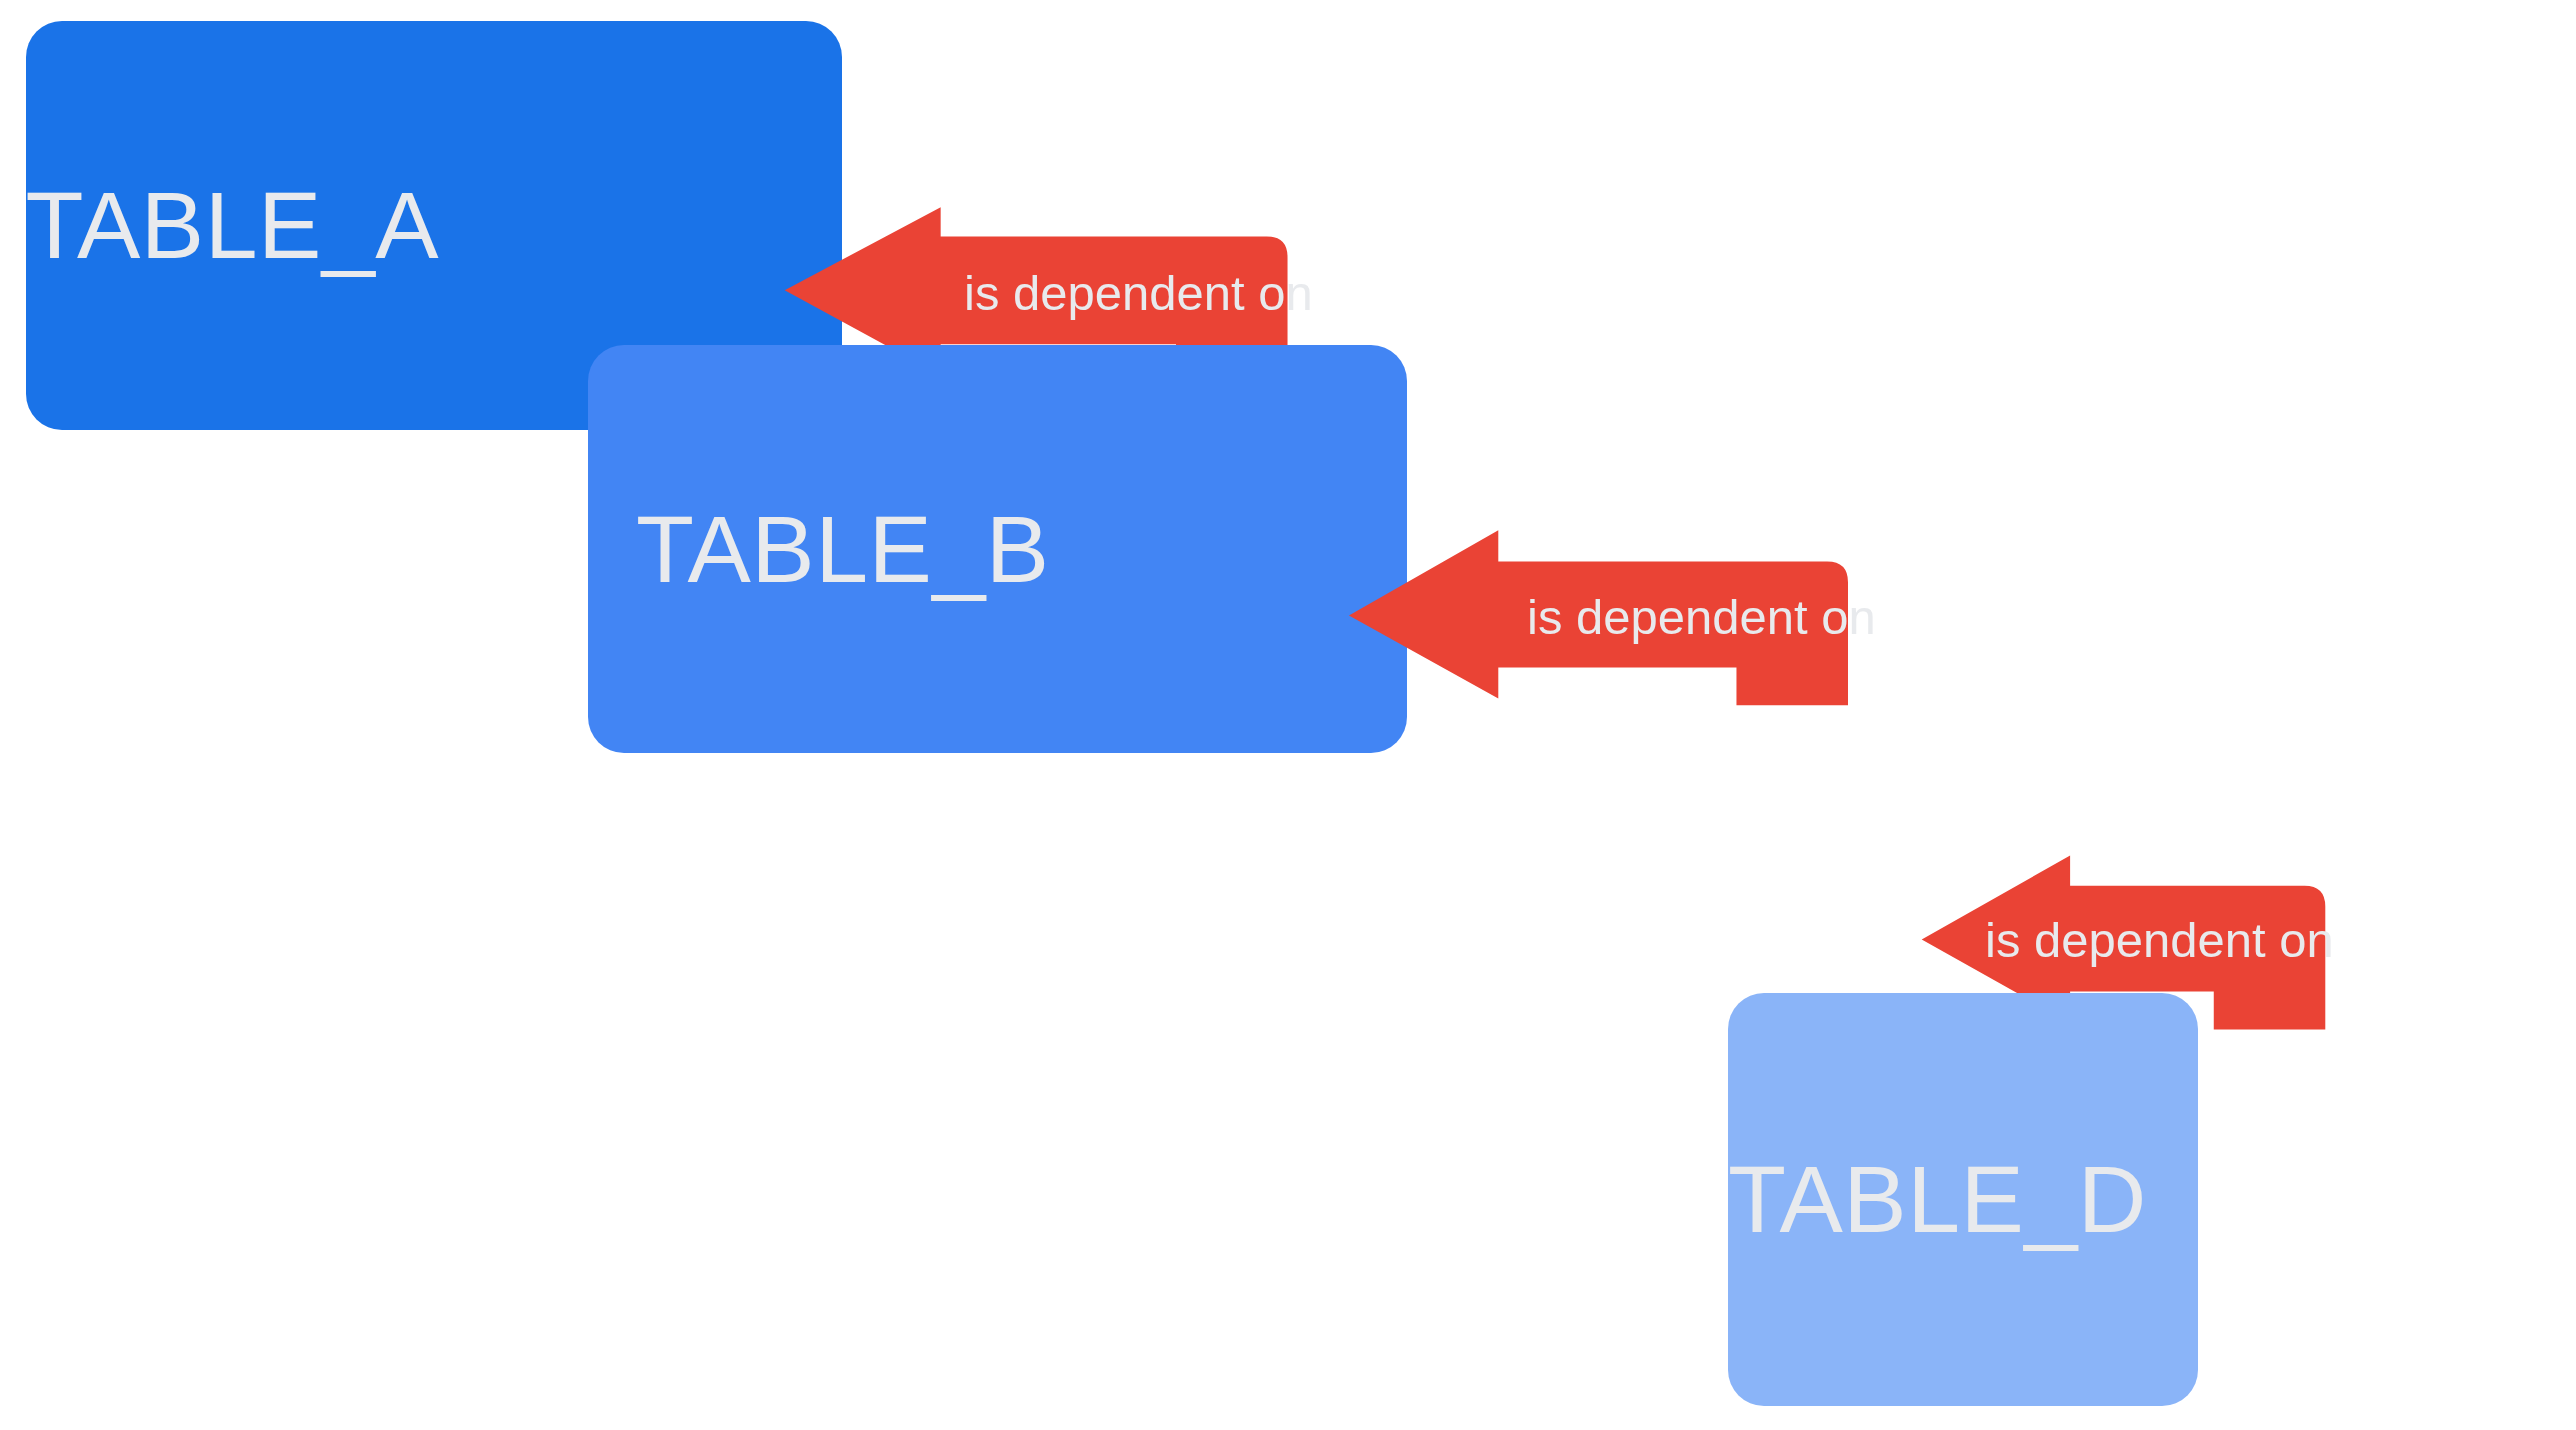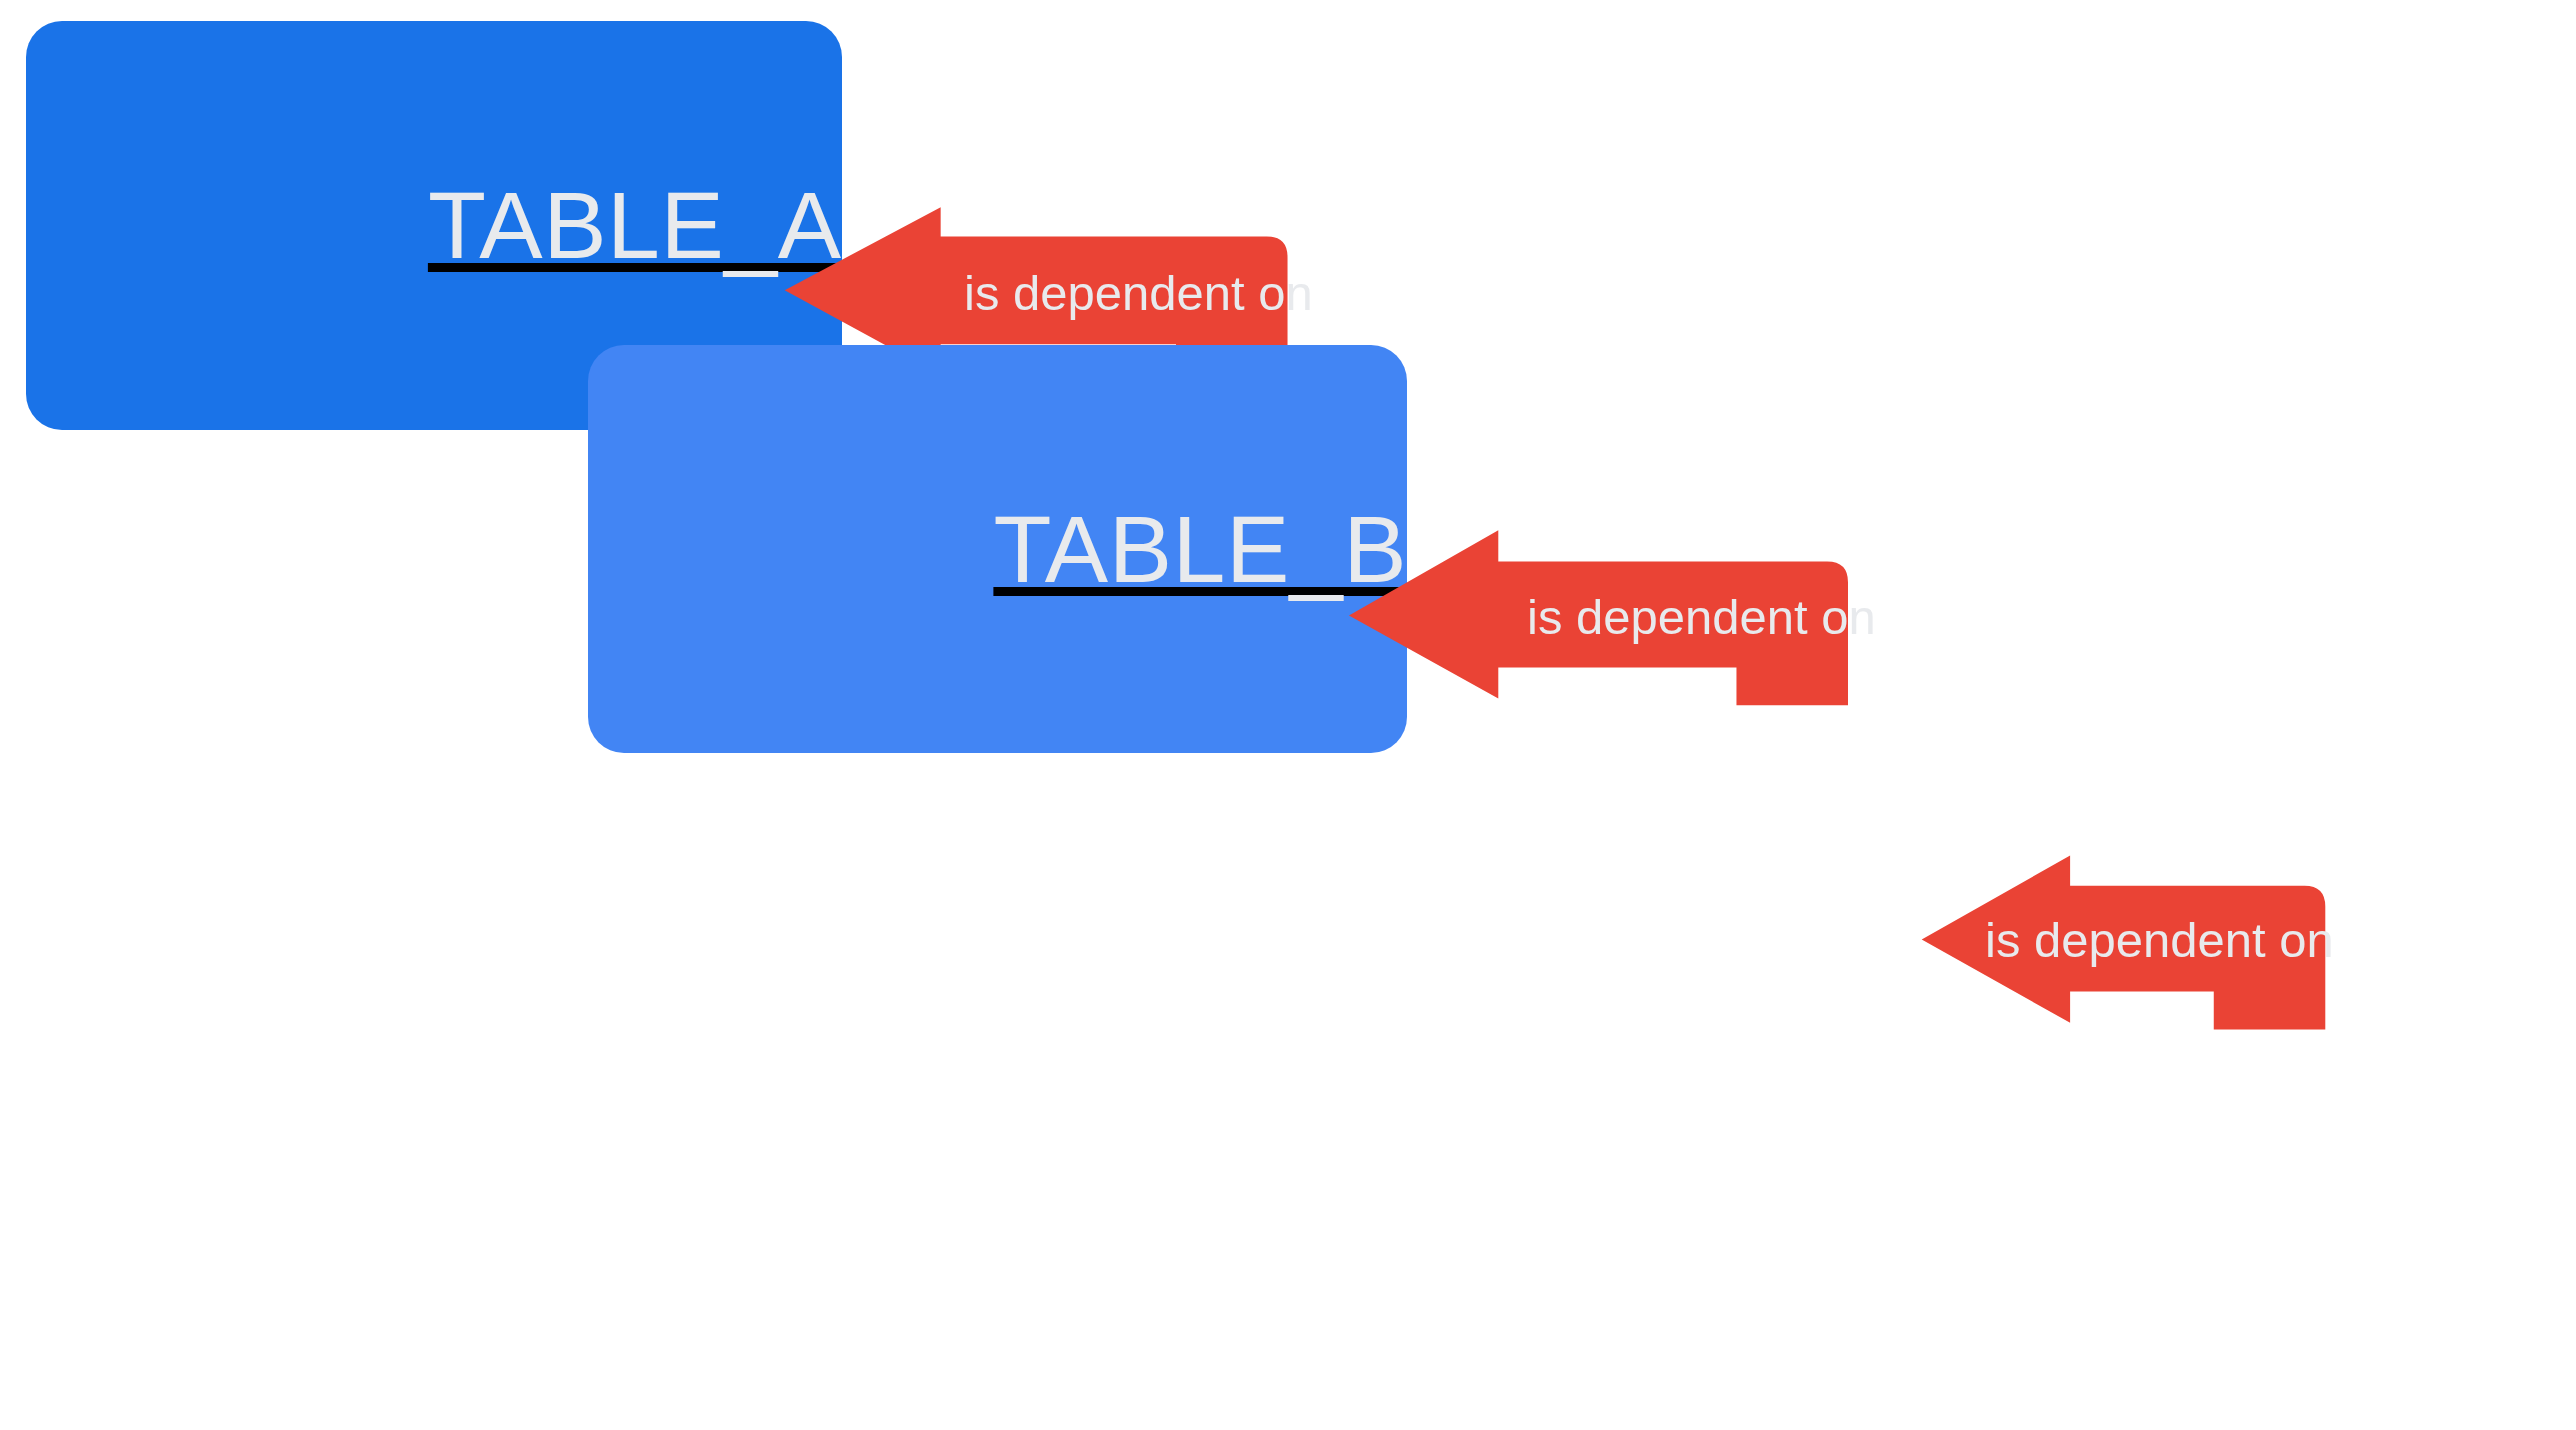--- a/index.html
+++ b/index.html
@@ -16,24 +16,23 @@
   #canvas {
     position: relative;
     width: 2576px;
     height: 1430px;
     background: #ffffff;
   }
   .node {
     position: absolute;
     display: flex;
     align-items: center;
-    justify-content: flex-end;
+    justify-content: flex-start;
     border-radius: 36px;
     box-sizing: border-box;
-    text-decoration: underline;
   }
   .node-label {
     color: #E8EAED;
     font-family: "Liberation Sans", sans-serif;
     font-weight: 400;
     font-size: 95px;
     letter-spacing: 0.5px;
     line-height: 1;
     white-space: nowrap;
     user-select: none;
@@ -80,14 +79,17 @@
         <path d="M 1427 612 L 1585 522 L 1585 555 L 1933 555 Q 1955 555 1955 577 L 1955 707 L 1837 707 L 1837 667 L 1585 667 L 1585 700 Z" fill="#EA4335"></path>
       </svg>
       <div class="edge-label" style="left: 1527px; top: 556px;">is dependent on</div>
     </div>
     <div class="edge" style="left: 0px; top: 0px; width: 2576px; height: 1430px;">
       <svg width="2576" height="1430" viewBox="0 0 2725 1513">
         <path d="M 2033 955 L 2190 866 L 2190 898 L 2438 898 Q 2460 898 2460 920 L 2460 1050 L 2342 1050 L 2342 1010 L 2190 1010 L 2190 1043 Z" fill="#EA4335"></path>
       </svg>
       <div class="edge-label" style="left: 1985px; top: 879px;">is dependent on</div>
     </div>
+    <div class="node" style="left: 1728px; top: 993px; width: 470px; height: 413px; background: rgb(138, 180, 248);">
+      <span class="node-label">TABLE_D</span>
+    </div>
   </div>
 
 
 </body></html>

